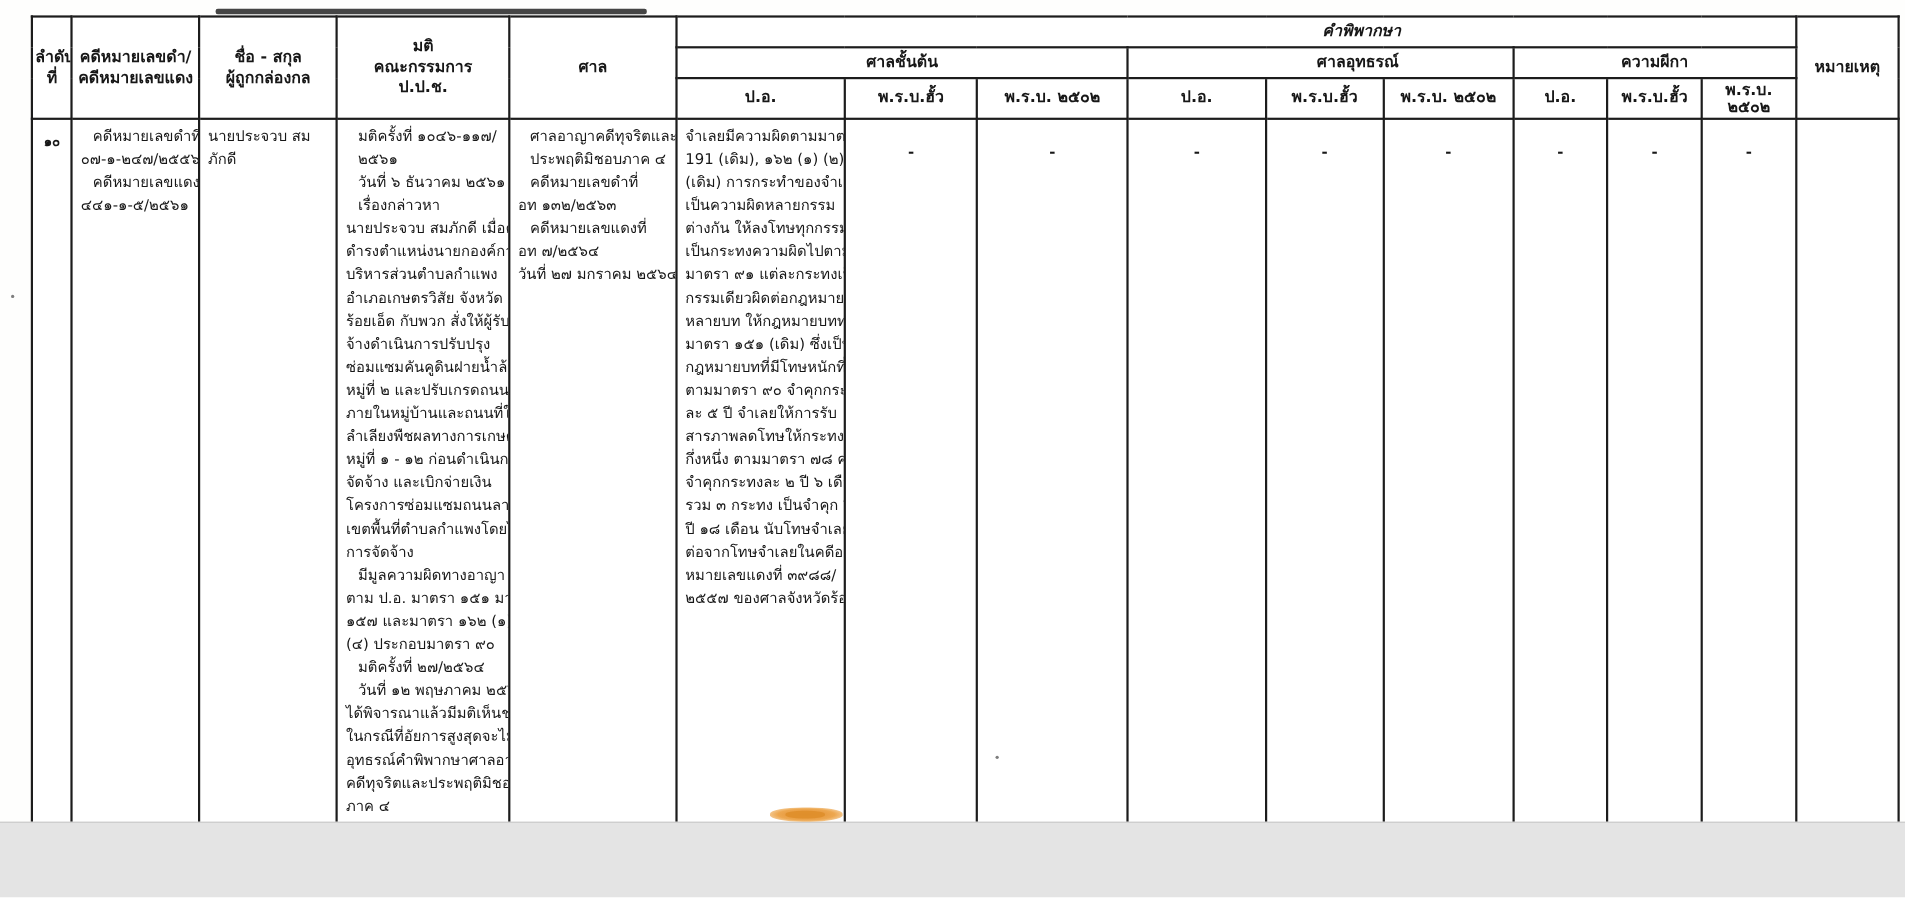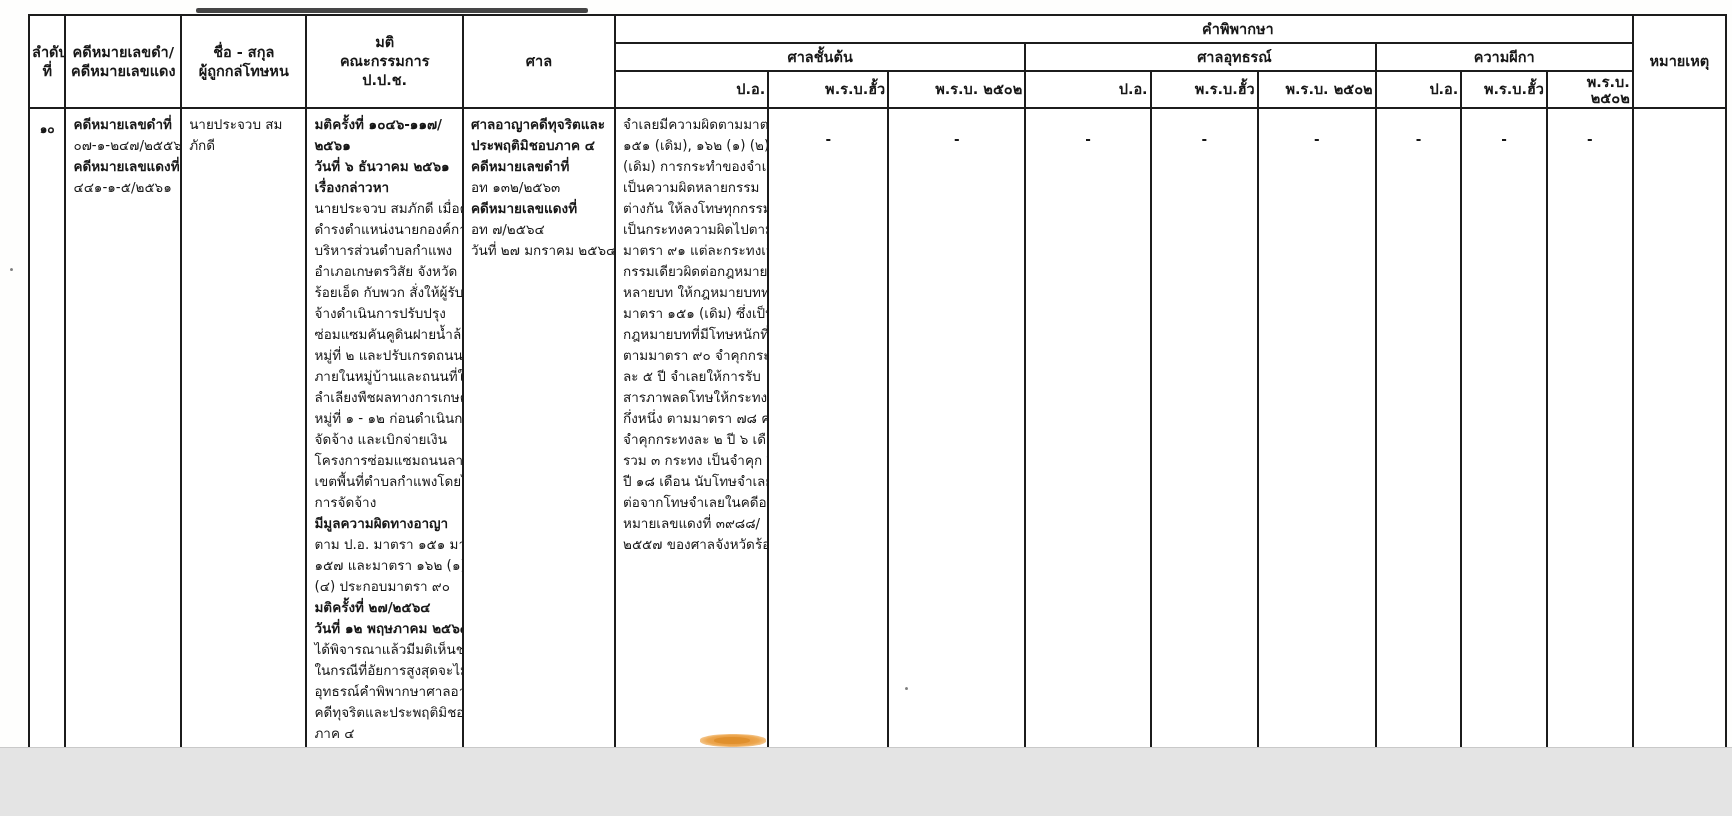--- a/index.html
+++ b/index.html
@@ -12,31 +12,31 @@
     position:absolute;left:28px;top:14px;width:1699px;
     border-collapse:collapse;table-layout:fixed;background:#fff;
   }
   table.doc th,table.doc td{border:2px solid #1c1c1c;overflow:hidden;}
   thead th{
     font-weight:bold;font-size:14.5px;line-height:19px;text-align:center;
     vertical-align:middle;padding:1px 2px;
   }
   tr.h1 th{height:24px;}
   tr.h2 th{height:24px;margin-top:11px;}
-  tr.h3 th{height:33px;text-align:right;}
-  th.judg{padding-left:230px;}   
+  tr.h3 th{height:33px;}
+  th.judg{padding-left:230px;font-style:italic;}   
   th.nudge-r{padding-left:70px;}
   th.stack div{line-height:16px;}
   tr.data{height:645px;}
   tbody td{
     vertical-align:top;font-size:13.5px;line-height:21px;
     padding:5px 7px 8px 7px;
   }
   .line{white-space:nowrap;}
-  .line.b{font-weight:bold;}
+  .line.b{font-weight:normal;margin-left:11px;}
   td.c-no{text-align:center;padding-top:10px;font-size:12px;font-weight:bold;}
   td.dash{text-align:center;padding-top:20px;font-weight:bold;}
   
   .below-page{
     position:absolute;left:0;top:747px;width:1732px;height:69px;
     background:#e4e4e4;border-top:1px solid #c9c9c9;
   }
   .smudge-top{
     position:absolute;left:196px;top:8px;width:392px;height:5px;
     background:#242424;border-radius:2px;opacity:.85;
@@ -84,21 +84,21 @@
         <th rowspan="3">
           <div>ลำดับ</div>
           <div>ที่</div>
         </th>
         <th rowspan="3">
           <div>คดีหมายเลขดำ/</div>
           <div>คดีหมายเลขแดง</div>
         </th>
         <th rowspan="3">
           <div>ชื่อ - สกุล</div>
-          <div>ผู้ถูกกล่โทษหน</div>
+          <div>ผู้ถูกกล่องกล</div>
         </th>
         <th rowspan="3">
           <div>มติ</div>
           <div>คณะกรรมการ</div>
           <div>ป.ป.ช.</div>
         </th>
         <th rowspan="3">ศาล</th>
         <th colspan="9" class="judg">คำพิพากษา</th>
         <th rowspan="3">หมายเหตุ</th>
       </tr>
@@ -168,21 +168,21 @@
             <div class="line b">ศาลอาญาคดีทุจริตและ</div>
             <div class="line b">ประพฤติมิชอบภาค ๔</div>
             <div class="line b">คดีหมายเลขดำที่</div>
             <div class="line">อท ๑๓๒/๒๕๖๓</div>
             <div class="line b">คดีหมายเลขแดงที่</div>
             <div class="line">อท ๗/๒๕๖๔</div>
             <div class="line">วันที่ ๒๗ มกราคม ๒๕๖๔</div>
           </td>
         <td>
             <div class="line">จำเลยมีความผิดตามมาตรา</div>
-            <div class="line">๑๕๑ (เดิม), ๑๖๒ (๑) (๒)</div>
+            <div class="line">191 (เดิม), ๑๖๒ (๑) (๒)</div>
             <div class="line">(เดิม) การกระทำของจำเลย</div>
             <div class="line">เป็นความผิดหลายกรรม</div>
             <div class="line">ต่างกัน ให้ลงโทษทุกกรรม</div>
             <div class="line">เป็นกระทงความผิดไปตาม</div>
             <div class="line">มาตรา ๙๑ แต่ละกระทงเป็น</div>
             <div class="line">กรรมเดียวผิดต่อกฎหมาย</div>
             <div class="line">หลายบท ให้กฎหมายบทท</div>
             <div class="line">มาตรา ๑๕๑ (เดิม) ซึ่งเป็น</div>
             <div class="line">กฎหมายบทที่มีโทษหนักที่สุด</div>
             <div class="line">ตามมาตรา ๙๐ จำคุกกระทง</div>

